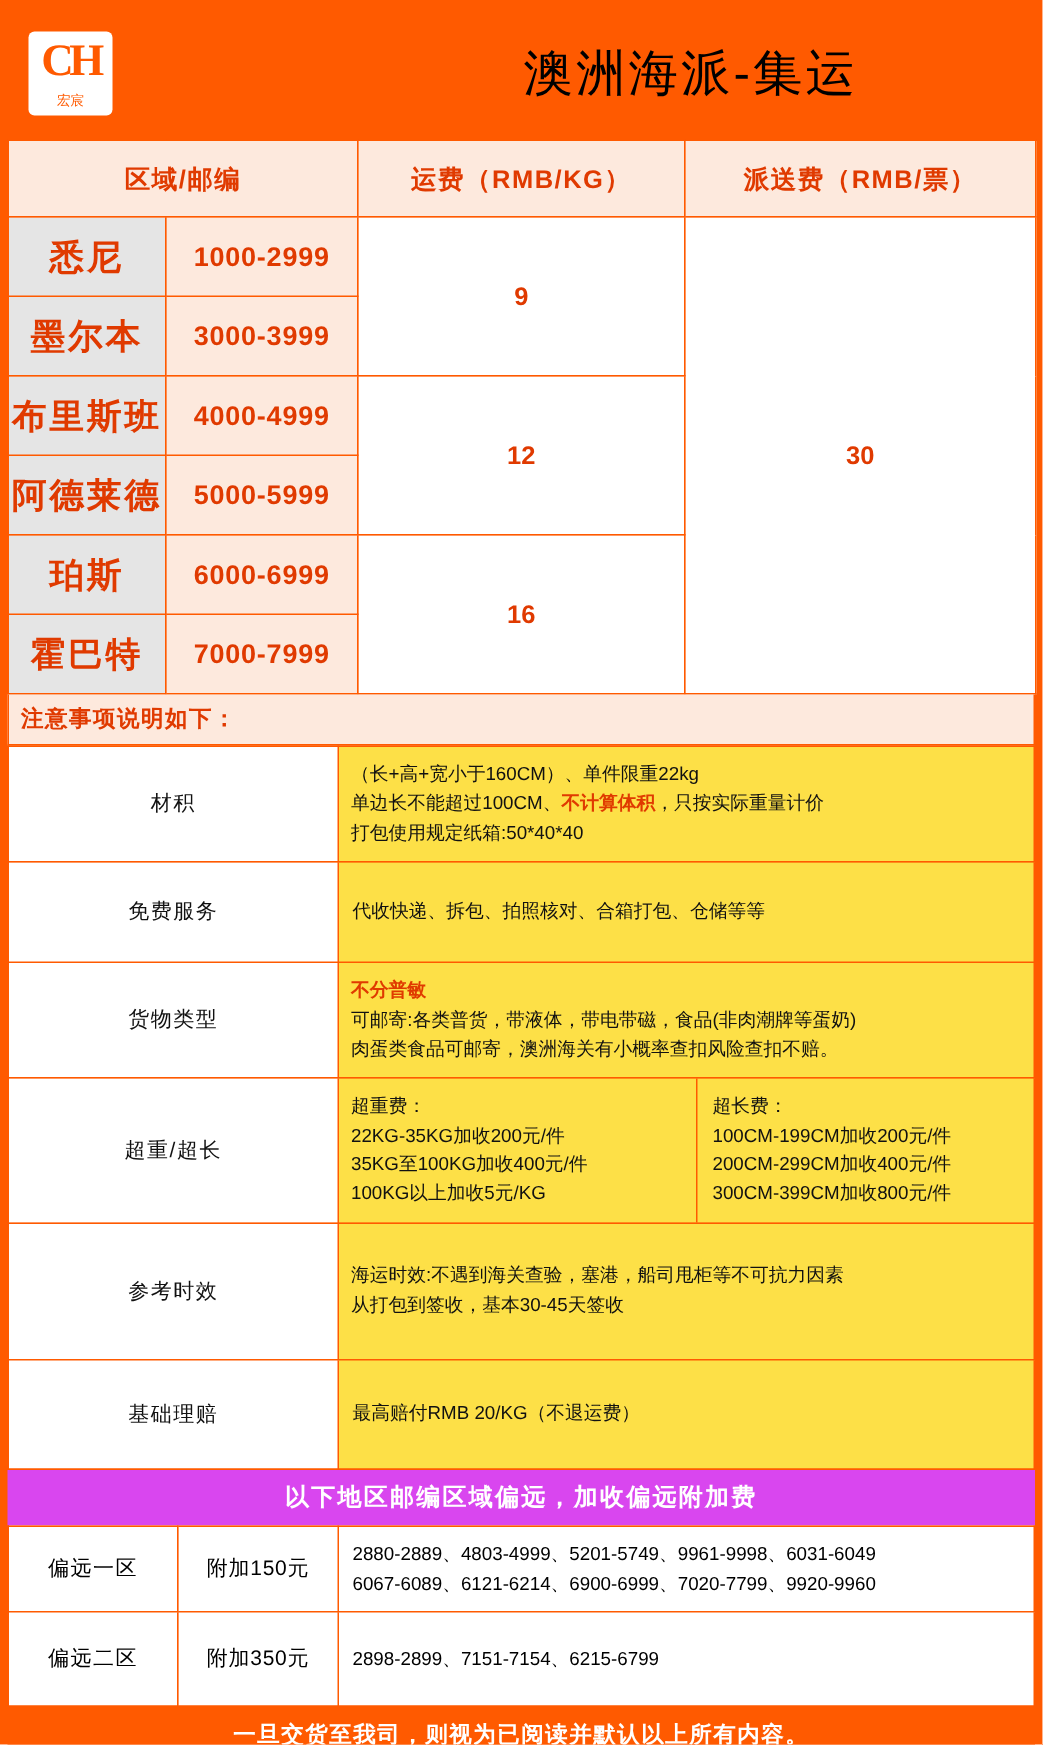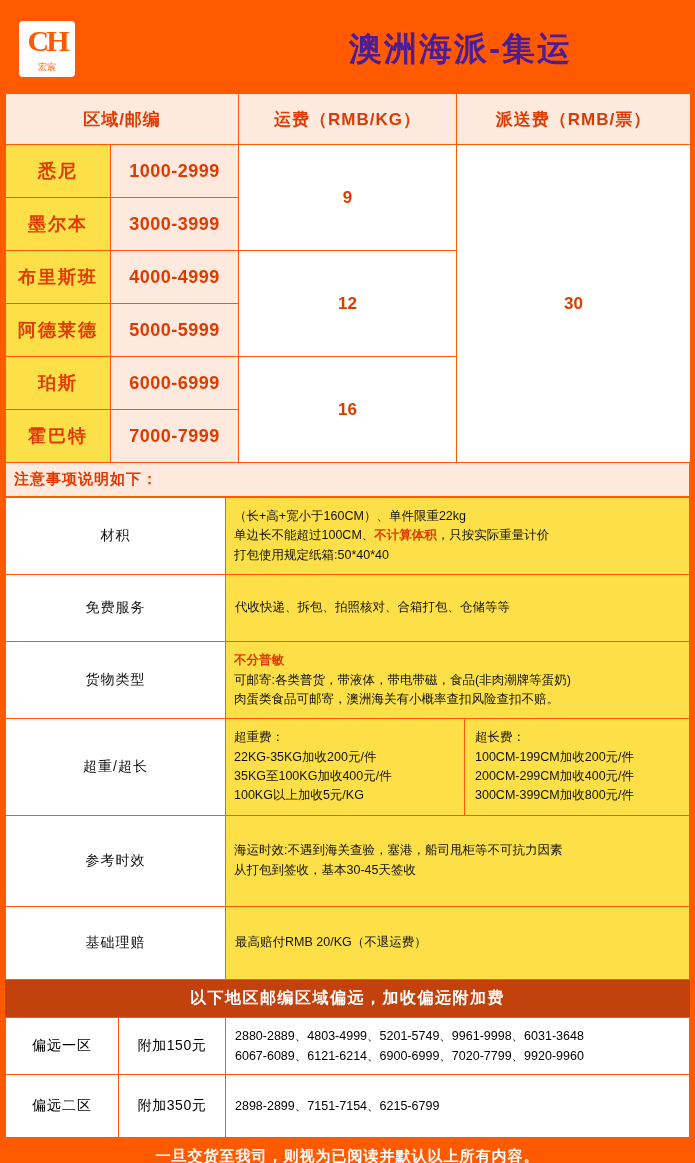--- a/index.html
+++ b/index.html
@@ -71,23 +71,23 @@
     line-height: 1.15;
   }
   .logo-text .en {
     font-size: 11px;
     font-weight: bold;
     letter-spacing: 0.5px;
   }
   .header-title {
     flex: 1;
     text-align: center;
-    color: #4c1d95;
+    color: #000000;
     font-size: 33px;
-    font-weight: bold;
+    font-weight: normal;
     letter-spacing: 2px;
     padding-right: 14px;
   }
 
   
   table {
     border-collapse: collapse;
     width: 685px;
     table-layout: fixed;
   }
@@ -101,23 +101,23 @@
   .rates th {
     background: #fde9dd;
     color: #e03a00;
     font-size: 17px;
     font-weight: bold;
     height: 50px;
     text-align: center;
     letter-spacing: 1px;
   }
   .rates td.city {
-    background: #fde047;
-    color: #e03a00;
-    font-size: 18px;
+    background: #e5e5e5;
+    color: #e03a00;
+    font-size: 23px;
     font-weight: bold;
     text-align: center;
     height: 52px;
     letter-spacing: 2px;
   }
   .rates td.zip {
     background: #fde9dd;
     color: #e03a00;
     font-size: 18px;
     font-weight: bold;
@@ -171,21 +171,21 @@
     border-left: 1px solid #ff5a00;
     padding-left: 10px;
     margin: -9px 0 -9px 16px;
     padding-top: 9px;
     padding-bottom: 9px;
   }
 
   
   .remote-bar {
     width: 685px;
-    background: #c2410c;
+    background: #d946ef;
     color: #ffffff;
     font-size: 16px;
     font-weight: bold;
     text-align: center;
     padding: 8px 0;
     letter-spacing: 1.5px;
     box-sizing: border-box;
   }
 
   
@@ -350,21 +350,21 @@
     <colgroup>
       <col style="width:113px">
       <col style="width:107px">
       <col>
     </colgroup>
     <tbody>
         <tr>
       <td class="zone">偏远一区</td>
       <td class="surcharge">附加150元</td>
       <td class="ranges">
-        <div>2880-2889、4803-4999、5201-5749、9961-9998、6031-3648</div>
+        <div>2880-2889、4803-4999、5201-5749、9961-9998、6031-6049</div>
         <div>6067-6089、6121-6214、6900-6999、7020-7799、9920-9960</div>
       </td>
     </tr>
     <tr>
       <td class="zone">偏远二区</td>
       <td class="surcharge">附加350元</td>
       <td class="ranges" style="height:46px">
         <div>2898-2899、7151-7154、6215-6799</div>
       </td>
     </tr>

